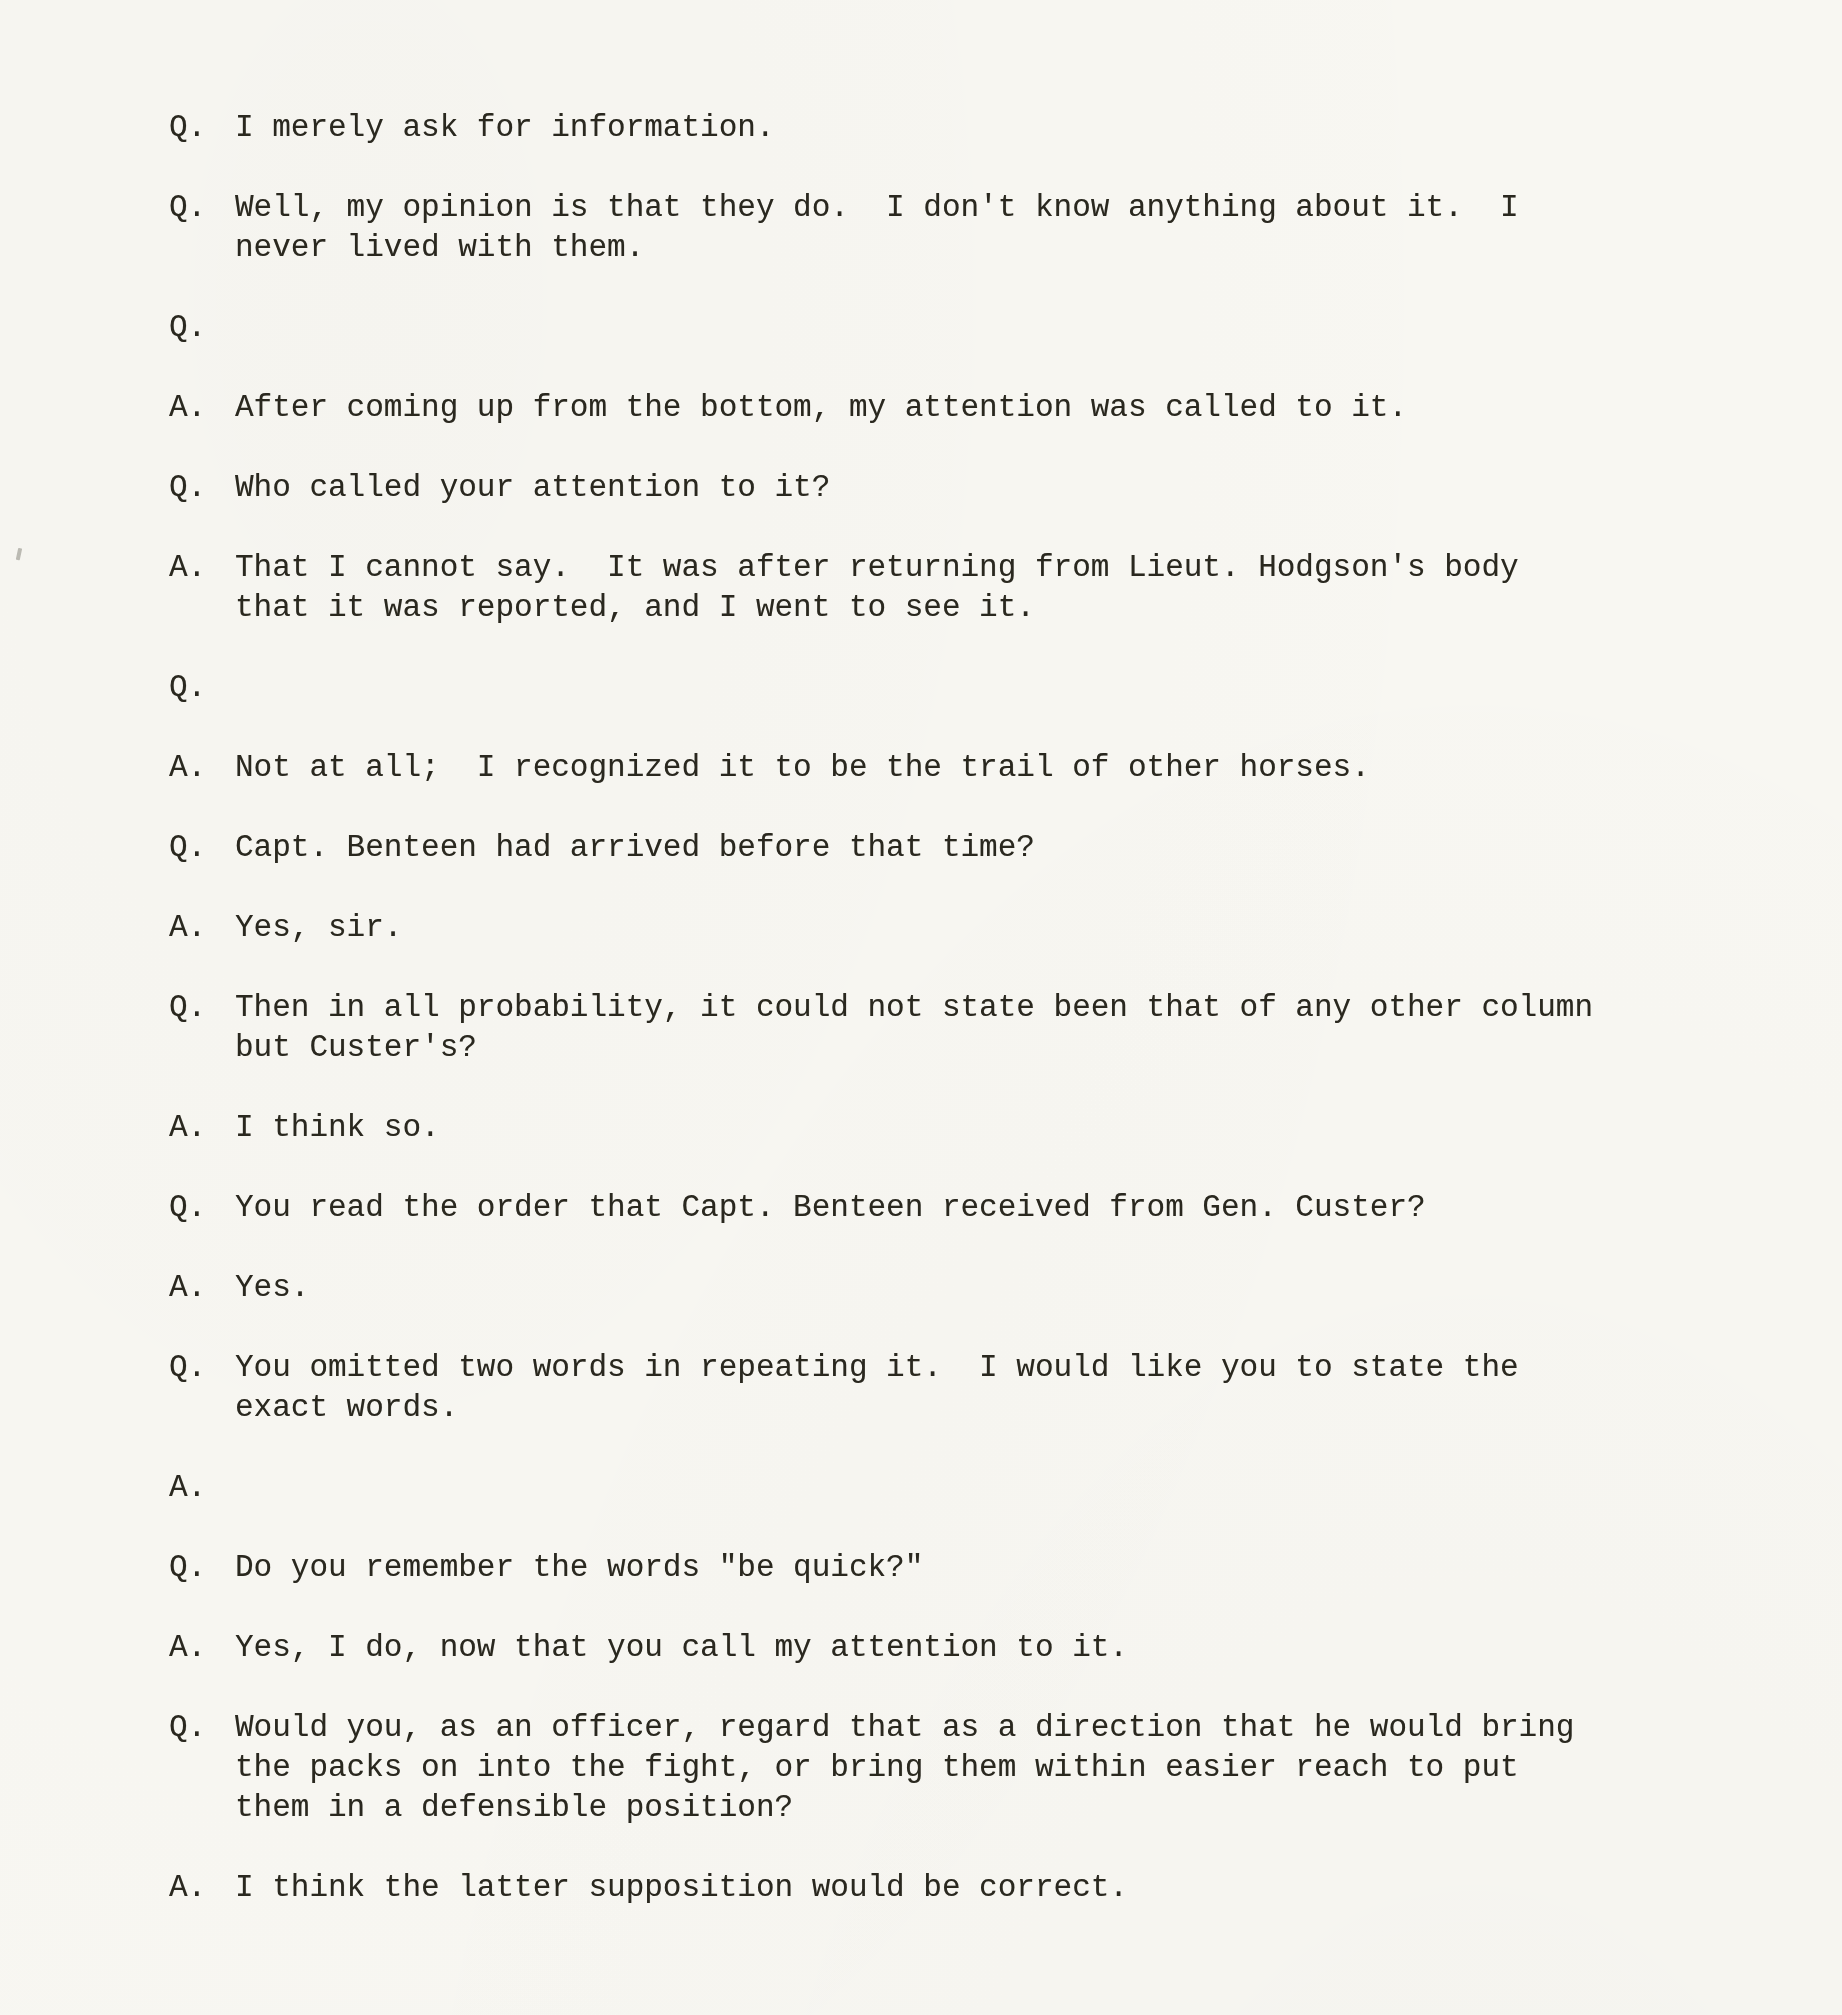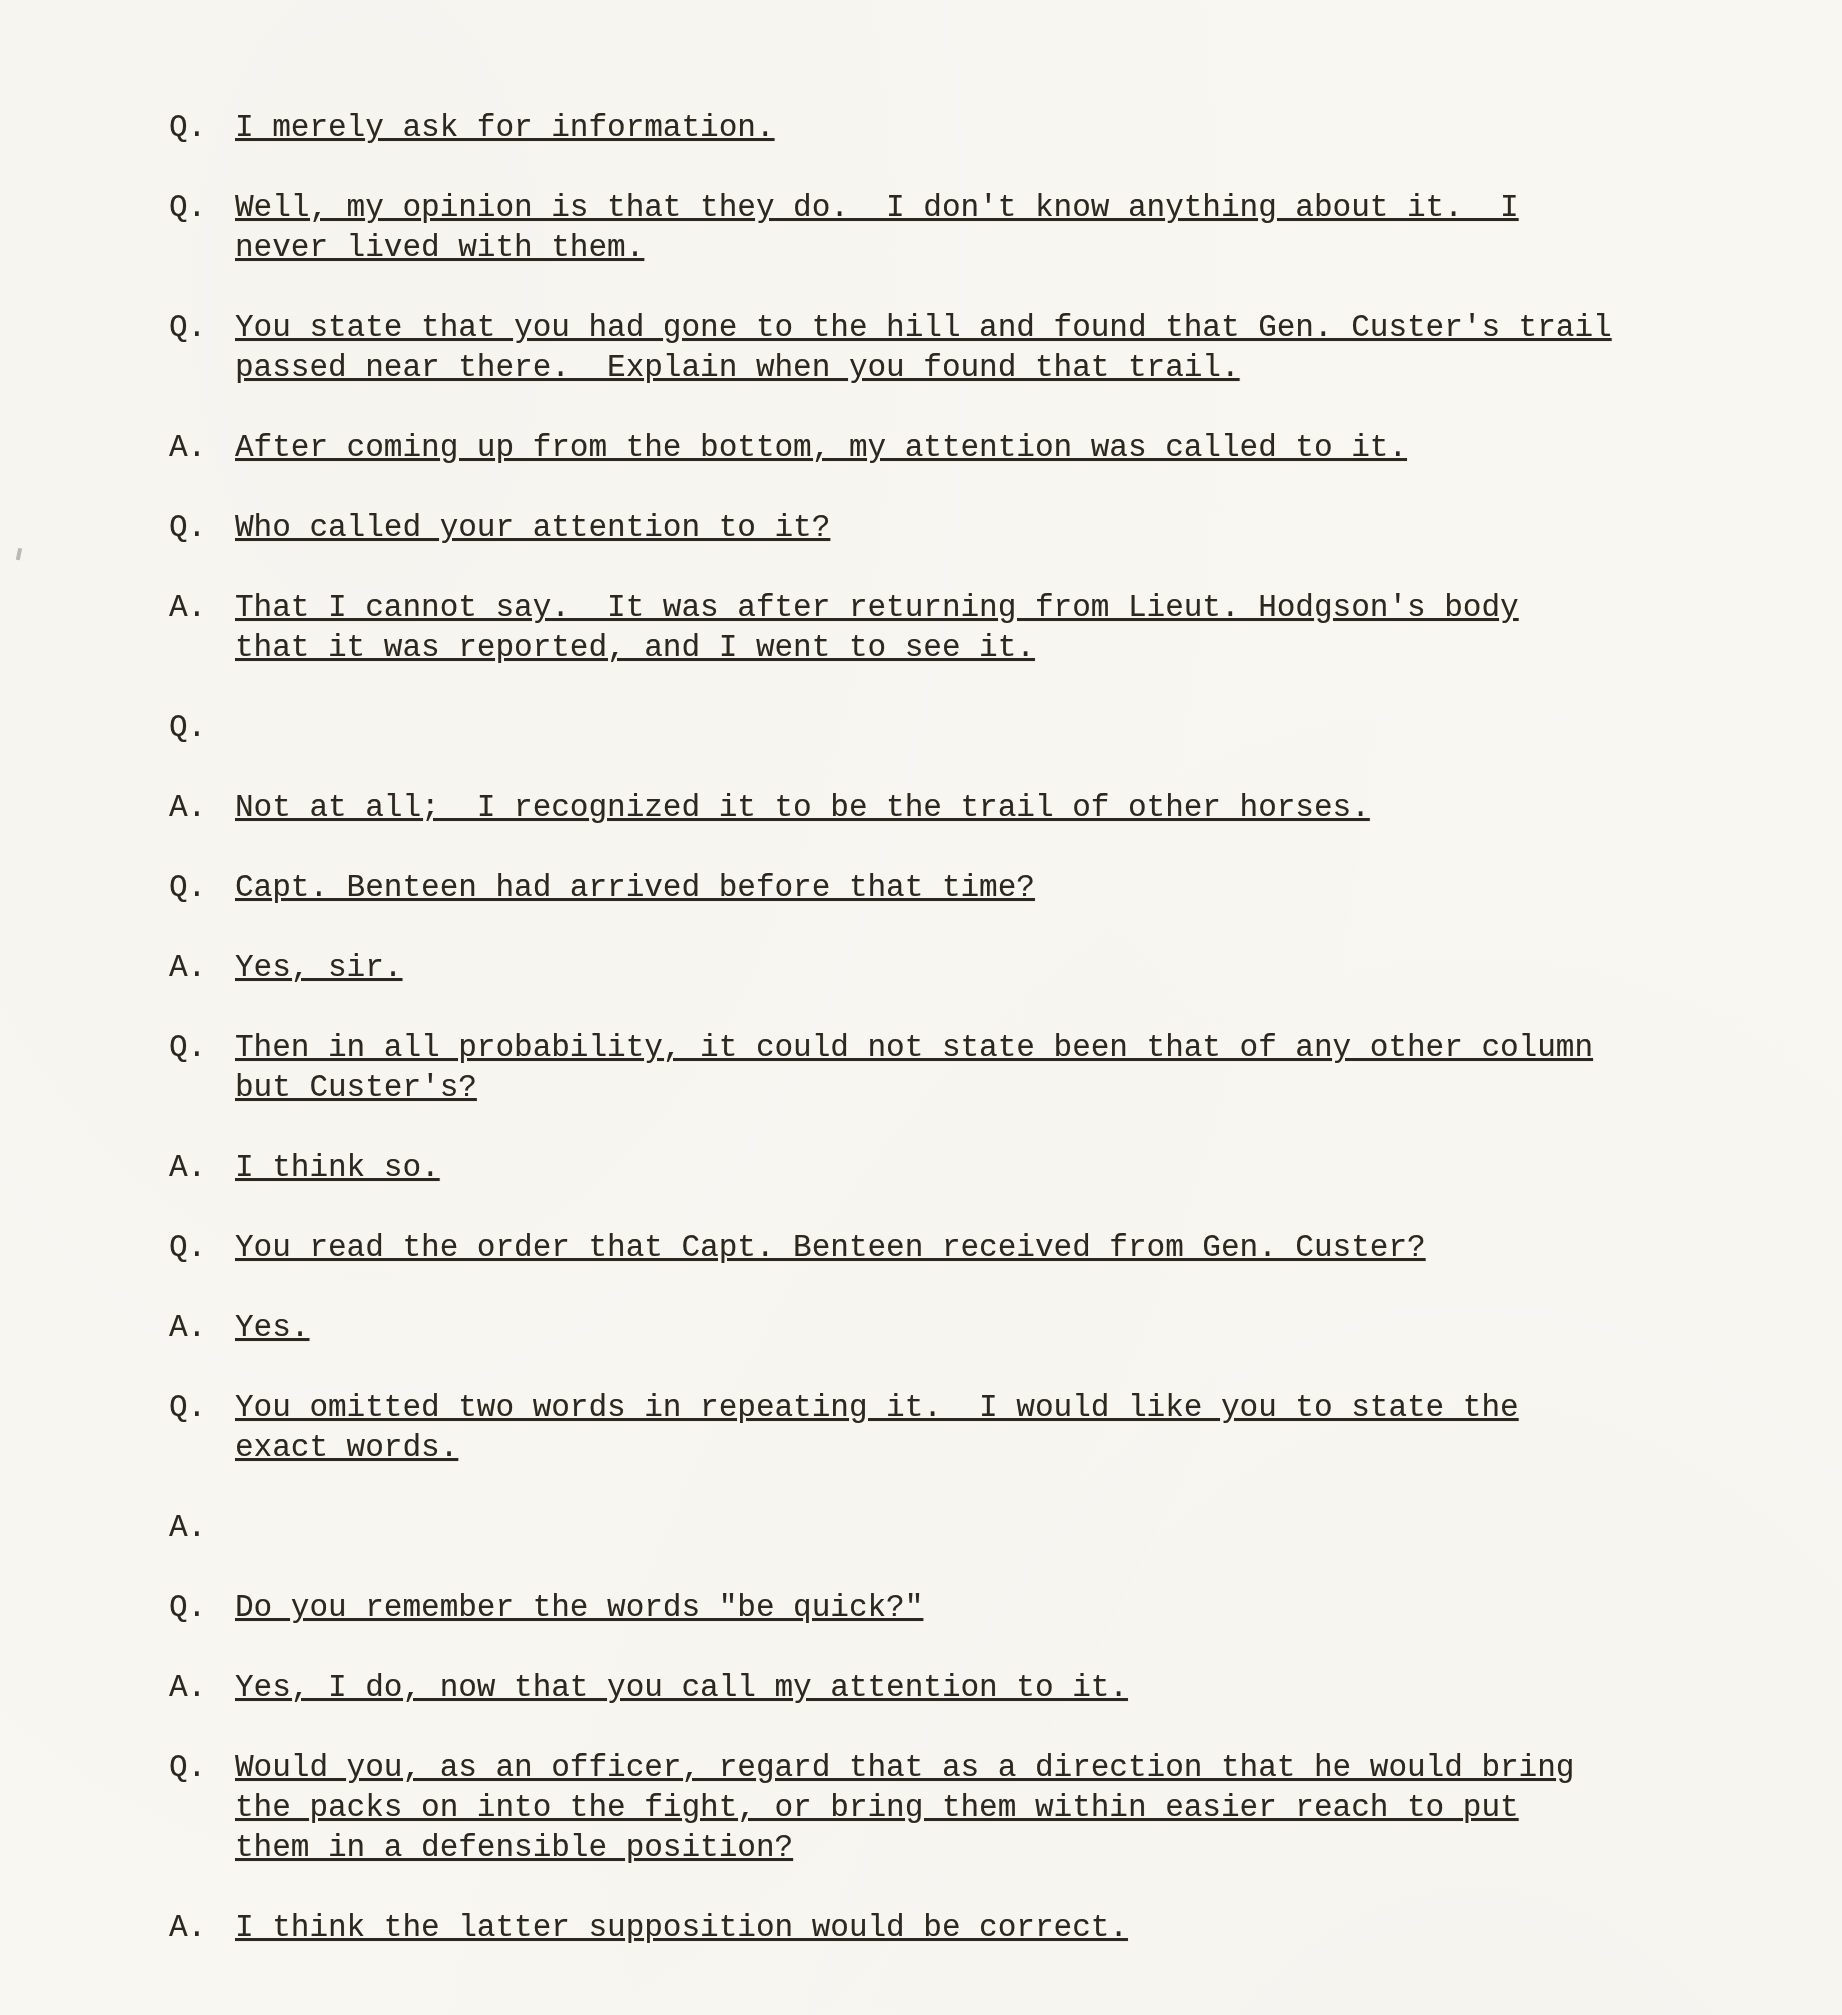--- a/index.html
+++ b/index.html
@@ -33,21 +33,20 @@
     align-items: flex-start;
     margin-bottom: 40px;
   }
   .speaker {
     flex: 0 0 66px;
     width: 66px;
   }
   .text {
     white-space: pre-wrap;
     max-width: 1523px;
-    text-decoration: underline;
   }
   .artifact {
     position: absolute;
     left: 17px;
     top: 548px;
     width: 3.6px;
     height: 12px;
     background: #8a887f;
     opacity: 0.55;
     border-radius: 0.8px;
@@ -66,22 +65,20 @@
   </div>
 
   <div class="entry">
     <span class="speaker">Q.</span>
     <span class="text">Well, my opinion is that they do.  I don't know anything about it.  I
 never lived with them.</span>
   </div>
 
   <div class="entry">
     <span class="speaker">Q.</span>
-    <span class="text">You state that you had gone to the hill and found that Gen. Custer's trail
-passed near there.  Explain when you found that trail.</span>
   </div>
 
   <div class="entry">
     <span class="speaker">A.</span>
     <span class="text">After coming up from the bottom, my attention was called to it.</span>
   </div>
 
   <div class="entry">
     <span class="speaker">Q.</span>
     <span class="text">Who called your attention to it?</span>

